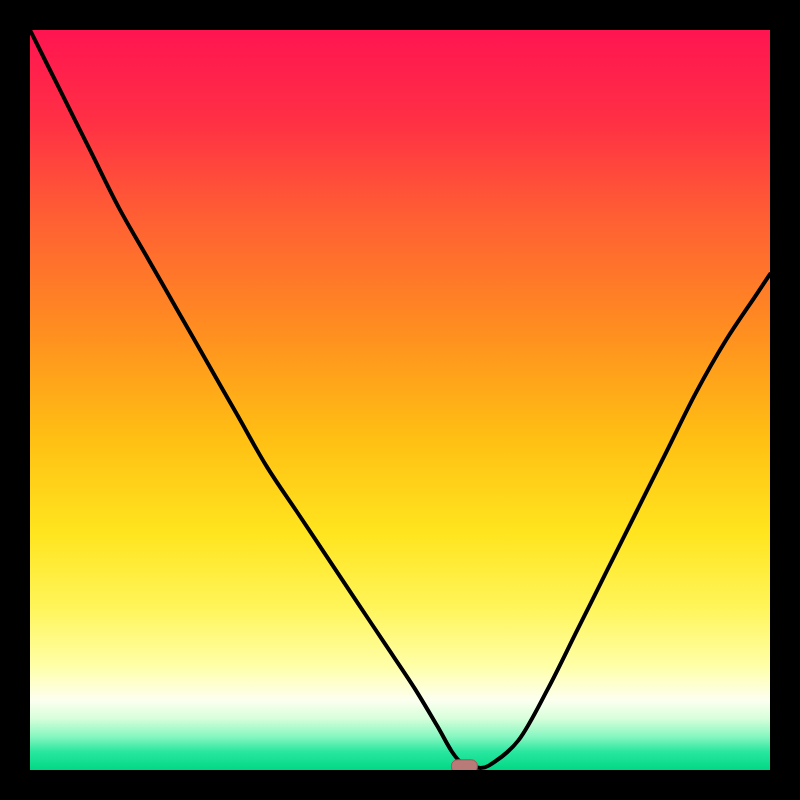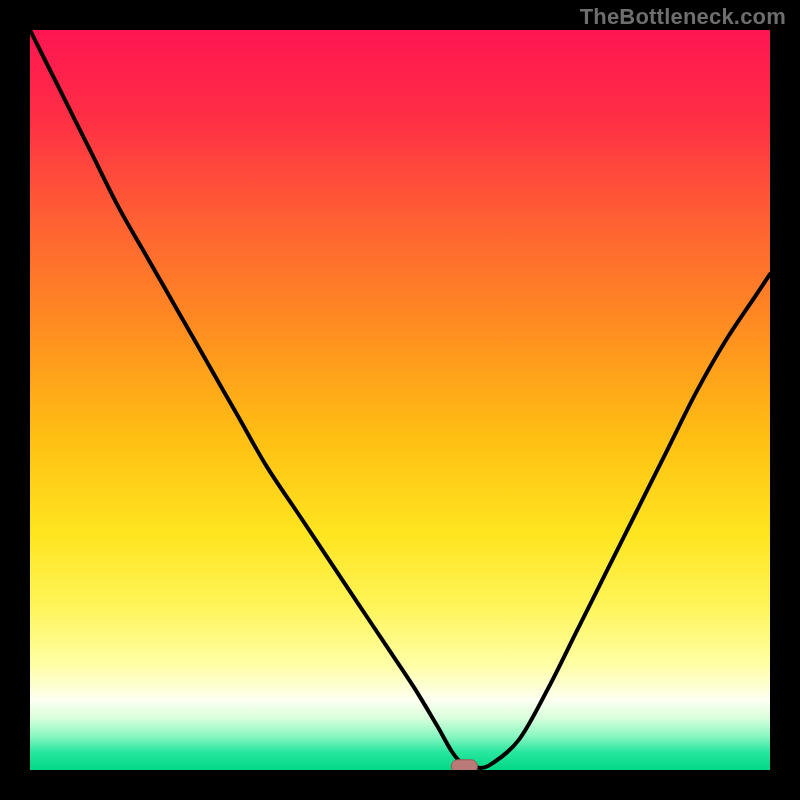--- a/index.html
+++ b/index.html
@@ -62,14 +62,13 @@
 
     <rect x="0" y="0" width="800" height="800" fill="#000000"></rect>
 
     <g clip-path="url(#plotClip)">
       <rect id="gradRect" x="30" y="30" width="740" height="740" fill="url(#bgGrad)"></rect>
       <path id="curvePath" fill="none" stroke="#000000" stroke-width="4" stroke-linecap="round" stroke-linejoin="round" d="M 30.0 30.0 C 34.9 39.9, 49.7 69.5, 59.6 89.2 C 69.5 108.9, 79.3 128.7, 89.2 148.4 C 99.1 168.1, 108.9 189.1, 118.8 207.6 C 128.7 226.1, 138.5 242.1, 148.4 259.4 C 158.3 276.7, 168.1 293.9, 178.0 311.2 C 187.9 328.5, 197.7 345.7, 207.6 363.0 C 217.5 380.3, 227.3 397.5, 237.2 414.8 C 247.1 432.1, 256.9 450.6, 266.8 466.6 C 276.7 482.6, 286.5 496.2, 296.4 511.0 C 306.3 525.8, 316.1 540.6, 326.0 555.4 C 335.9 570.2, 345.7 585.0, 355.6 599.8 C 365.5 614.6, 375.3 629.4, 385.2 644.2 C 395.1 659.0, 406.2 675.0, 414.8 688.6 C 423.4 702.2, 430.8 715.1, 437.0 725.6 C 443.2 736.1, 447.5 745.1, 451.8 751.5 C 456.1 757.9, 459.2 761.5, 462.9 764.1 C 466.6 766.7, 469.7 766.8, 474.0 767.0 C 478.3 767.3, 481.4 770.0, 488.8 765.6 C 496.2 761.1, 508.5 753.2, 518.4 740.4 C 528.3 727.6, 538.1 707.1, 548.0 688.6 C 557.9 670.1, 567.7 649.1, 577.6 629.4 C 587.5 609.7, 597.3 589.9, 607.2 570.2 C 617.1 550.5, 626.9 530.7, 636.8 511.0 C 646.7 491.3, 656.5 471.5, 666.4 451.8 C 676.3 432.1, 686.1 411.1, 696.0 392.6 C 705.9 374.1, 715.7 356.8, 725.6 340.8 C 735.5 324.8, 747.8 307.5, 755.2 296.4 C 762.6 285.3, 767.5 277.9, 770.0 274.2"></path>
       <rect id="markerRect" rx="6" ry="6" x="451.4" y="759.8" width="26" height="13" fill="#b87b77" stroke="#9a5a57" stroke-width="1"></rect>
     </g>
   </svg>
 
-  <div class="watermark">TheBottleneck.com</div>
 </div>
 
 </body></html>

